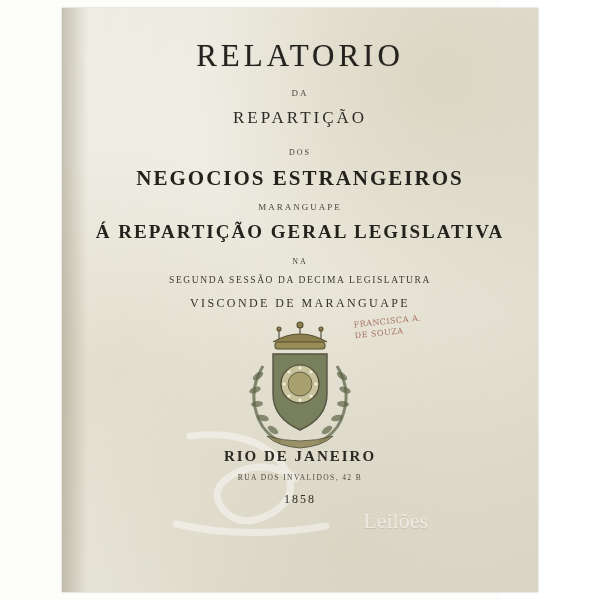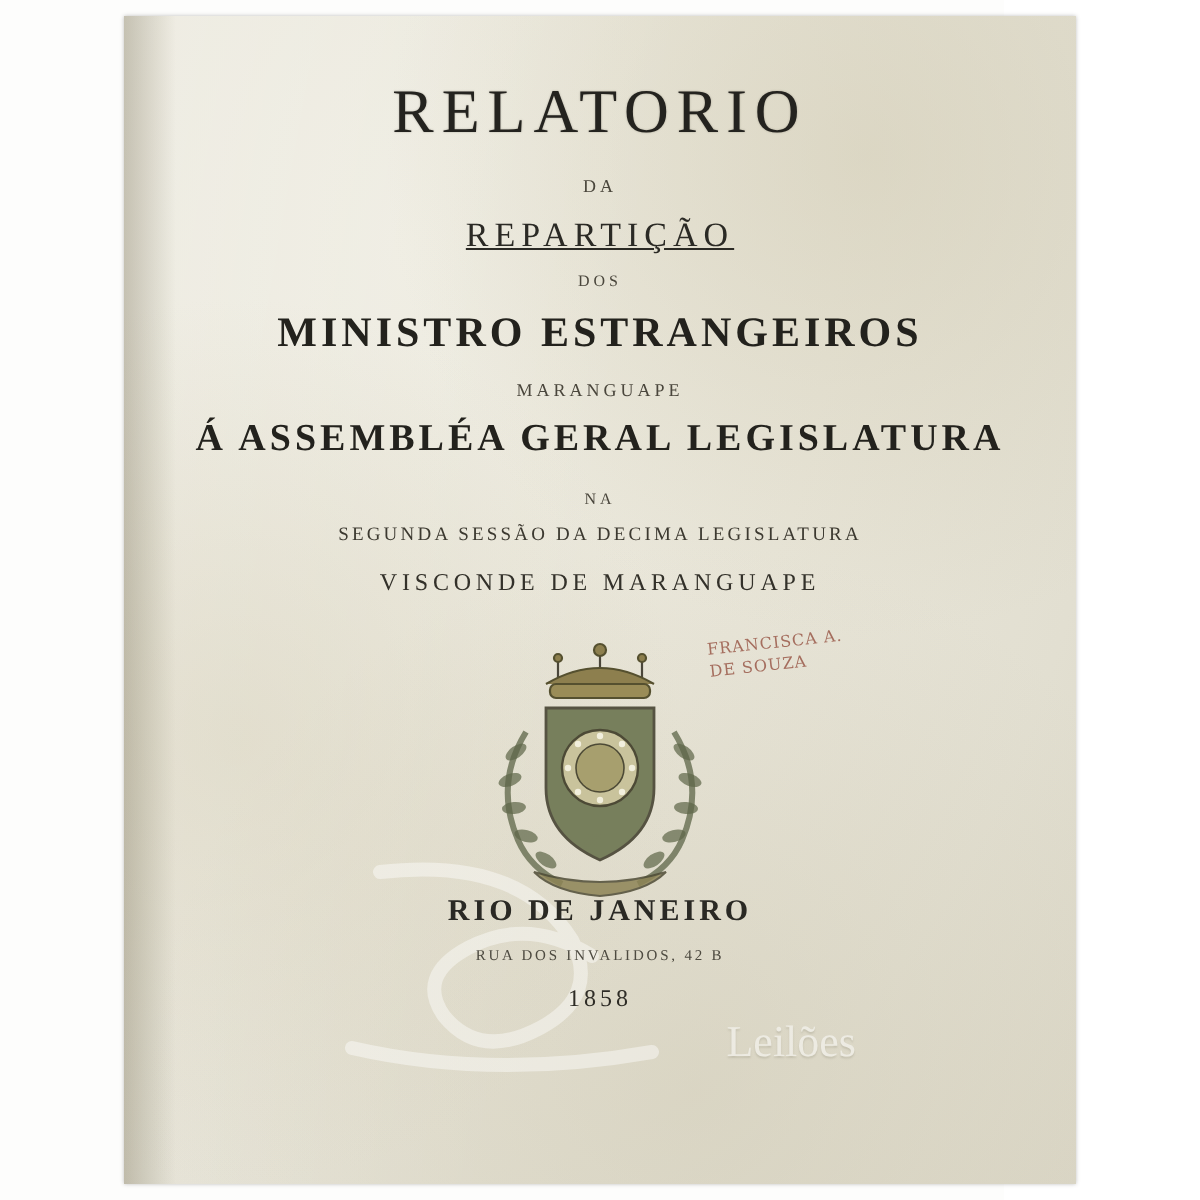--- a/index.html
+++ b/index.html
@@ -72,23 +72,22 @@
   }
   .tiny {
     font-size: 9px;
     letter-spacing: 2px;
     color: #4a463c;
     margin-bottom: 10px;
   }
   .sub-1 {
     font-size: 17px;
     letter-spacing: 3px;
-    margin-bottom: 8px;
+    margin-bottom: 20px;
     color: #2b2a25;
-    text-decoration: underline;
   }
   .tiny2 {
     font-size: 8px;
     letter-spacing: 2px;
     color: #4a463c;
     margin-bottom: 9px;
   }
   .sub-2 {
     font-size: 21px;
     letter-spacing: 2px;
@@ -218,23 +217,23 @@
 
 <div class="page-frame">
 
   <div class="scan">
 
     <div class="text-block">
       <span class="ln title-main">RELATORIO</span>
       <span class="ln tiny">DA</span>
       <span class="ln sub-1">REPARTIÇÃO</span>
       <span class="ln tiny2">DOS</span>
-      <span class="ln sub-2">MINISTRO ESTRANGEIROS</span>
+      <span class="ln sub-2">NEGOCIOS ESTRANGEIROS</span>
       <span class="ln tiny3">MARANGUAPE</span>
-      <span class="ln sub-3">Á ASSEMBLÉA GERAL LEGISLATURA</span>
+      <span class="ln sub-3">Á REPARTIÇÃO GERAL LEGISLATIVA</span>
       <span class="ln tiny4">NA</span>
       <span class="ln line-sm">SEGUNDA SESSÃO DA DECIMA LEGISLATURA</span>
       <span class="ln author">VISCONDE DE MARANGUAPE</span>
     </div>
 
     <div class="crest">
       <svg width="210" height="150" viewBox="0 0 210 150" xmlns="http://www.w3.org/2000/svg">
 
         <g fill="none" stroke="#4a463a" stroke-width="1.1">
           <path d="M84 32 L84 22 M105 30 L105 18 M126 32 L126 22"></path>

